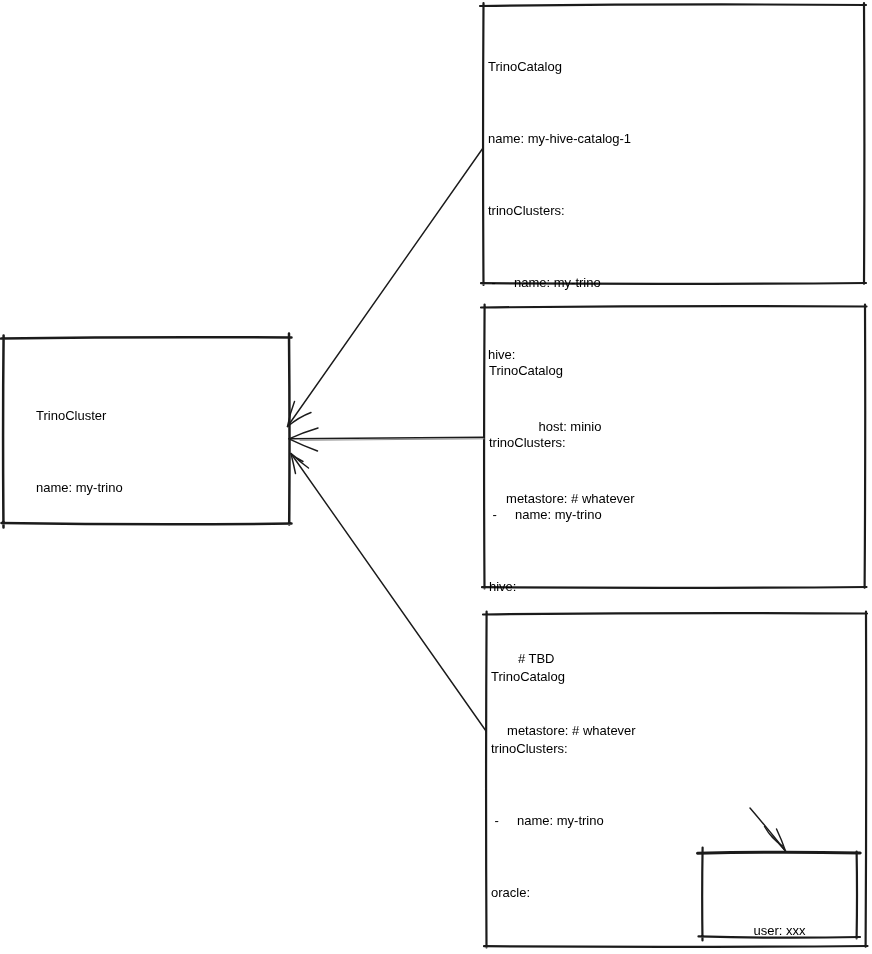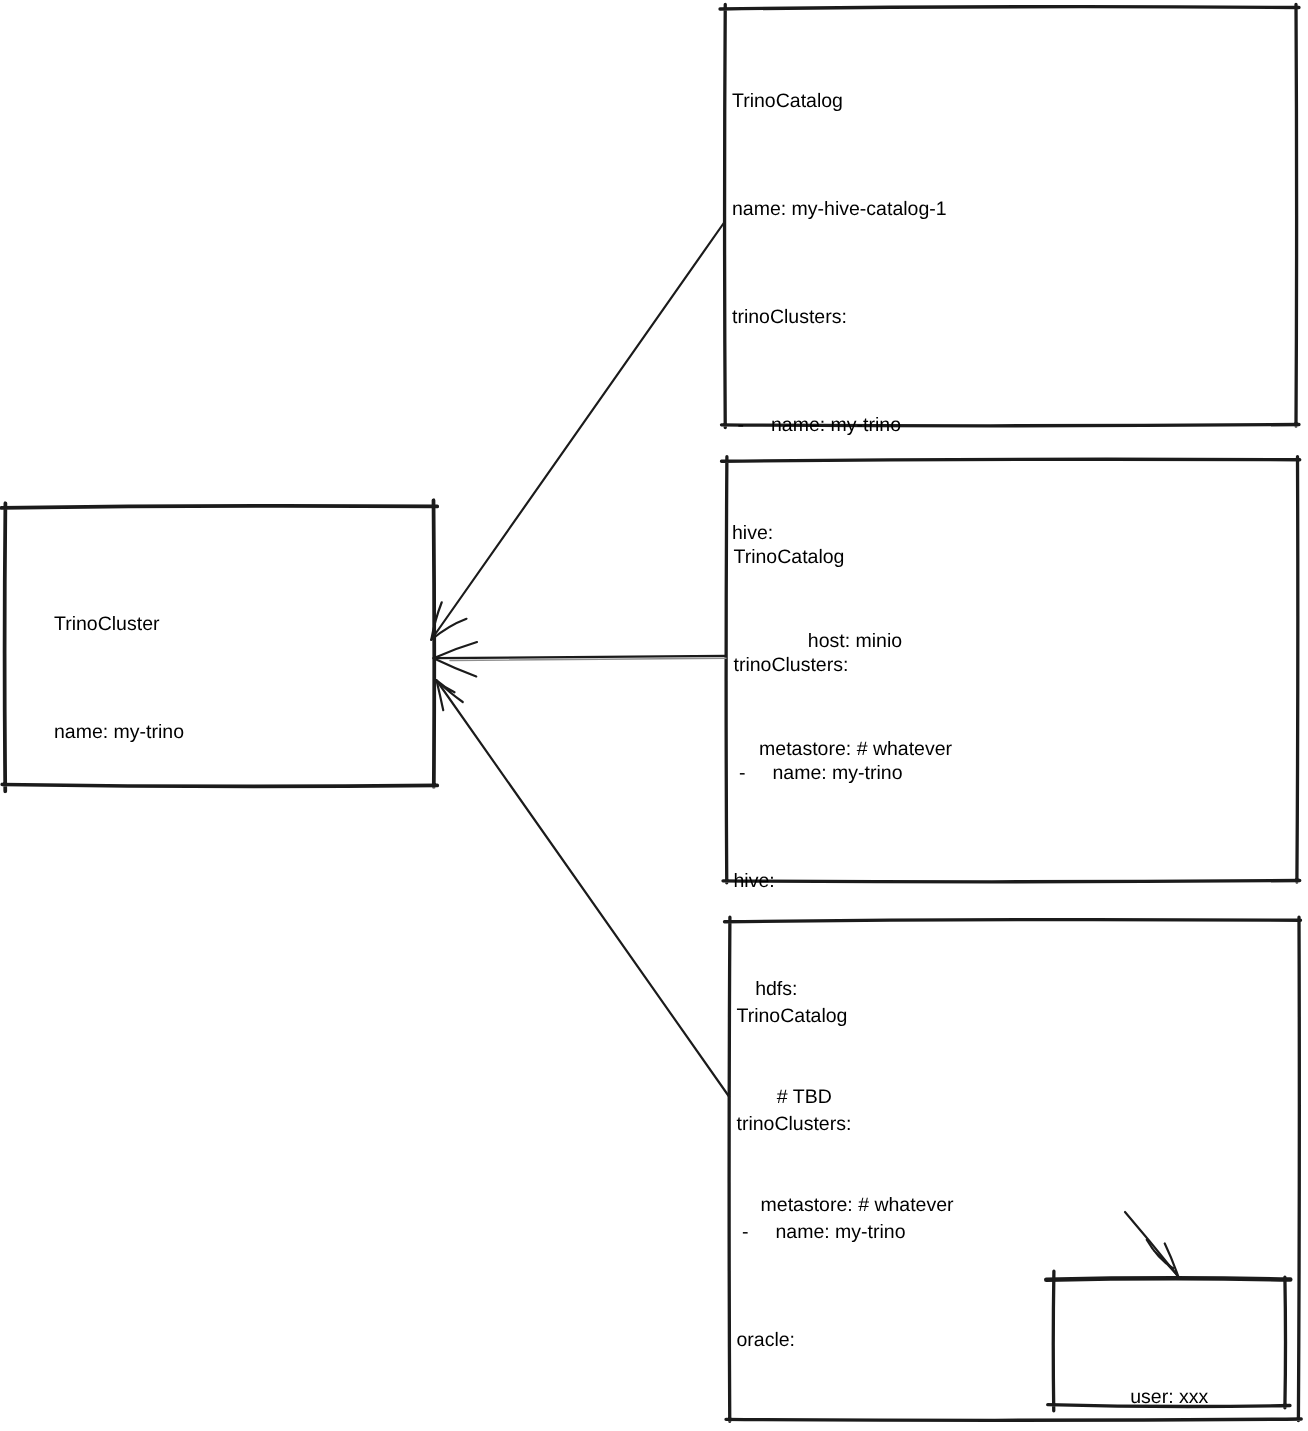--- a/index.html
+++ b/index.html
@@ -91,21 +91,20 @@
     <div>hive:</div>
     <div>              host: minio</div>
     <div>     metastore: # whatever</div>
   </div>
 
   <div class="txt" style="left:489px; top:311px;">
     <div>TrinoCatalog</div>
     <div>trinoClusters:</div>
     <div> -     name: my-trino</div>
     <div>hive:</div>
-    <div>    hdfs:</div>
     <div>        # TBD</div>
     <div>     metastore: # whatever</div>
   </div>
 
   <div class="txt" style="left:491px; top:617px;">
     <div>TrinoCatalog</div>
     <div>trinoClusters:</div>
     <div> -     name: my-trino</div>
     <div>oracle:</div>
     

